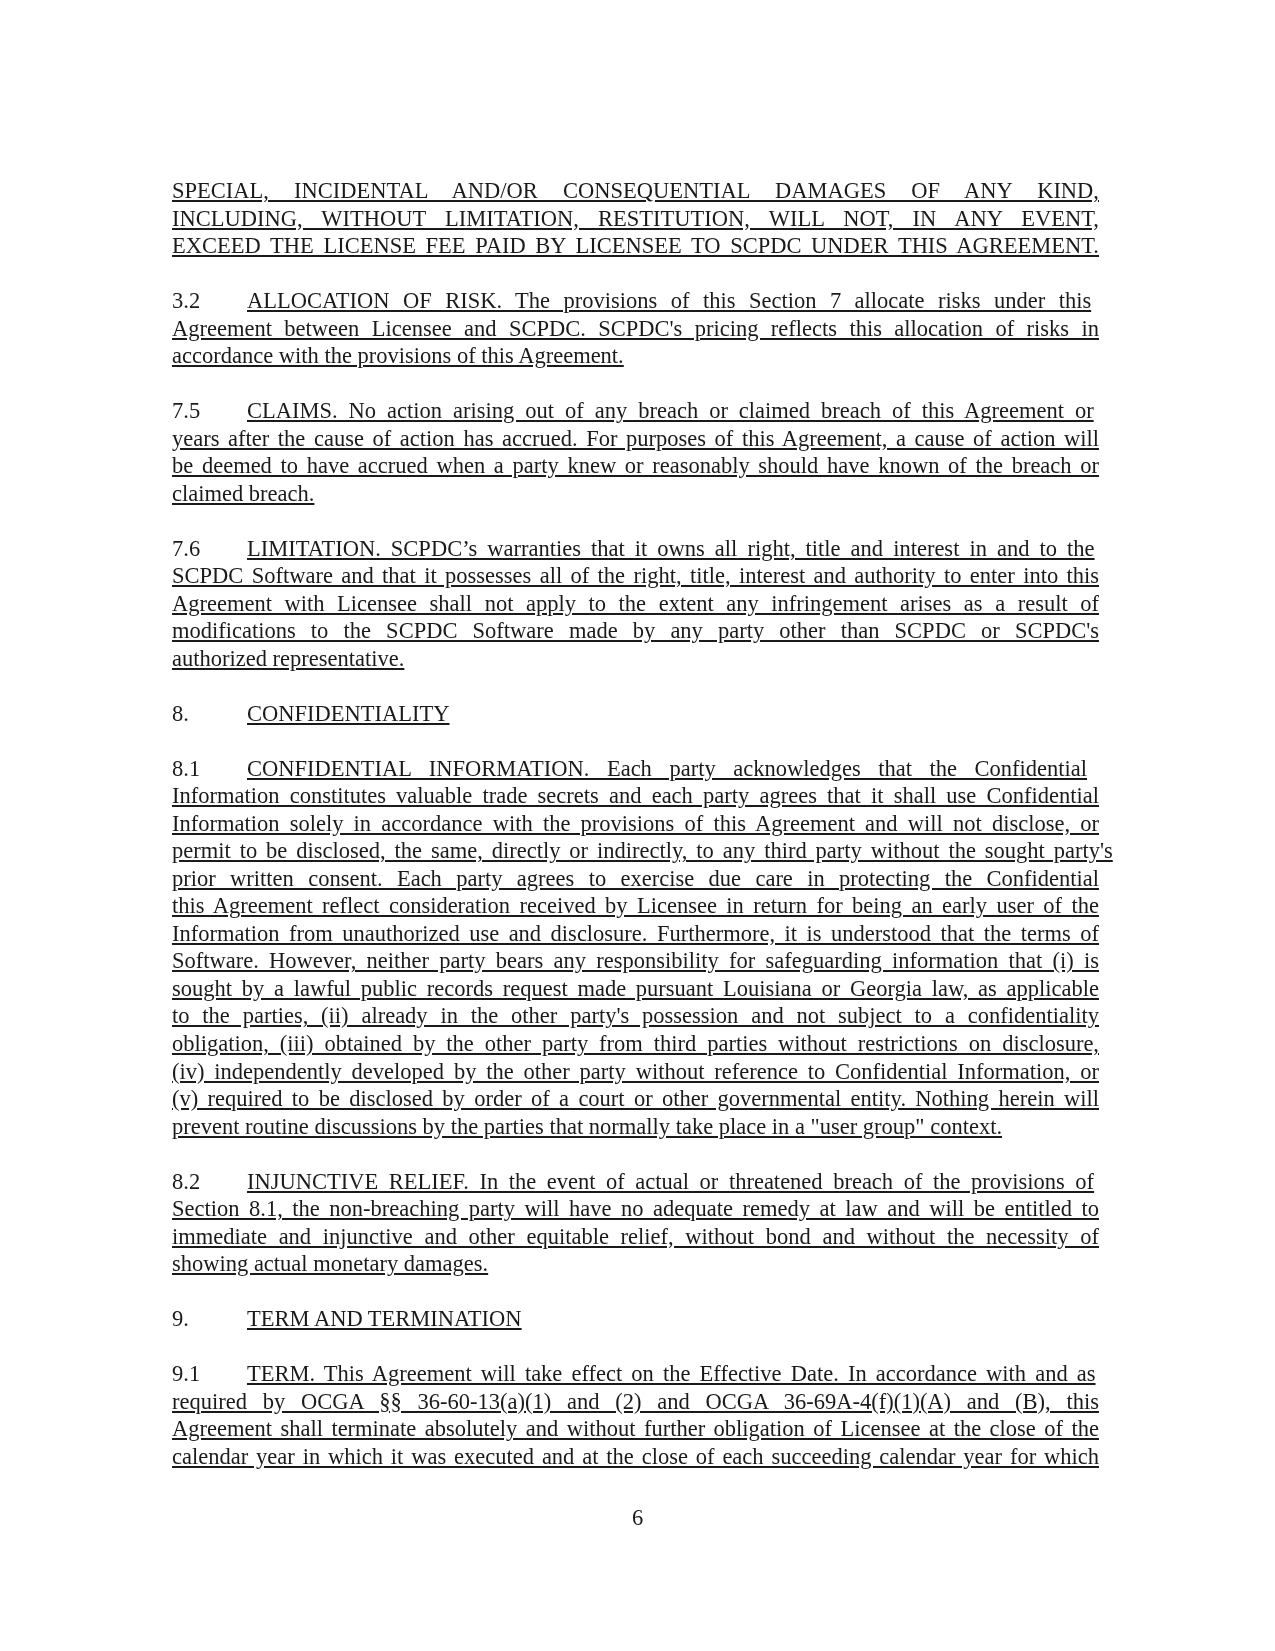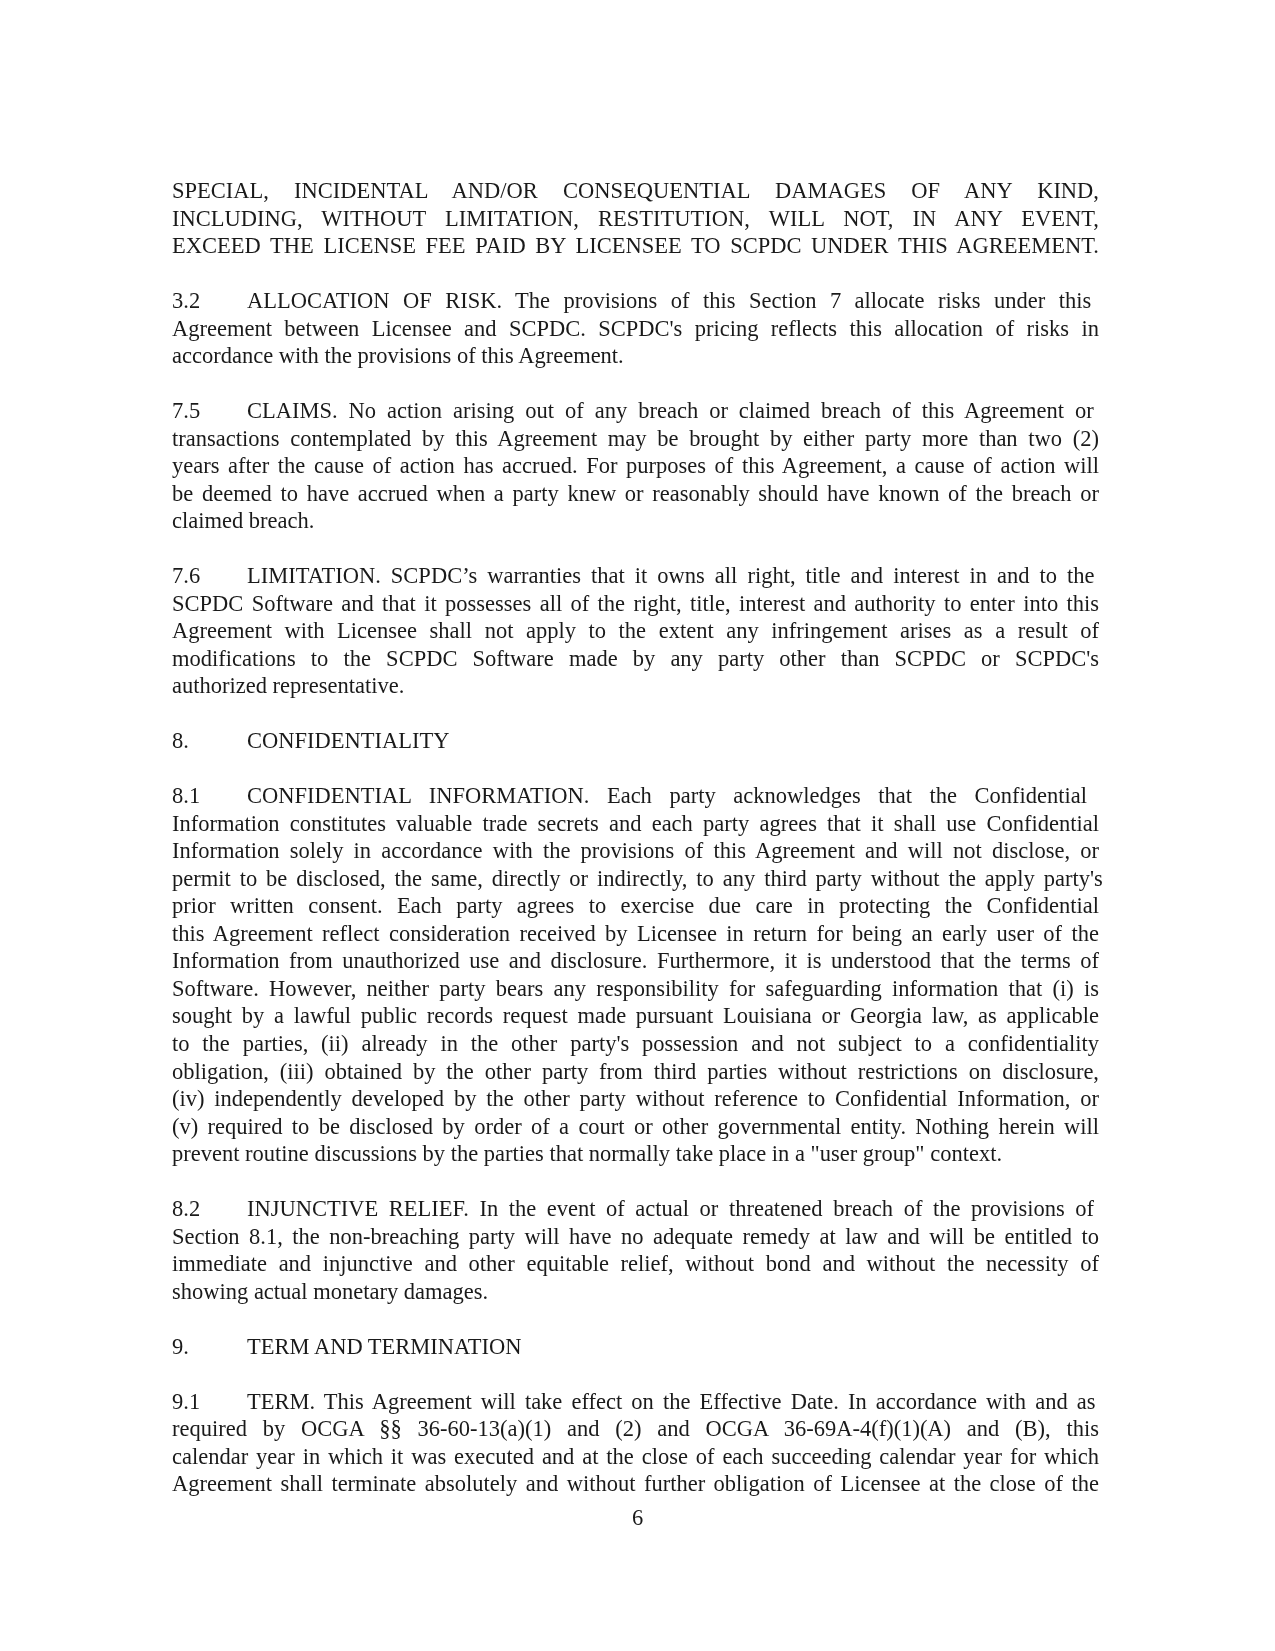--- a/index.html
+++ b/index.html
@@ -9,21 +9,21 @@
     }
     .content {
       position: absolute; left: 172px; top: 177px; width: 927px;
       font-family: "Liberation Serif", "DejaVu Serif", serif;
       font-size: 22.5px; color: #1a1a1a;
       line-height: 27.53px;
     }
     .para { margin: 0 0 27.53px 0; }
     .line {
       display: block; white-space: nowrap; height: 27.53px; overflow: visible;
-      text-align: justify; text-align-last: justify;
+      text-align: justify; text-align-last: justify; text-decoration: underline;
     }
     .line.last { text-align-last: left; }
     .num { display: inline-block; width: 75px; }
     .heading .num { width: 75px; }
     .page-number {
       position: absolute; left: 0; width: 1275px; top: 1505px; text-align: center;
       font-family: "Liberation Serif", "DejaVu Serif", serif; font-size: 22.5px; color: #1a1a1a;
     }
   </style>
 </head>
@@ -36,40 +36,39 @@
         <span class="line" style="display: block; width: 927px; word-spacing: 13.541px; text-align-last: left; text-align: left;"><span>INCLUDING, WITHOUT LIMITATION, RESTITUTION, WILL NOT, IN ANY EVENT,</span></span>
         <span class="line" style="display: block; width: 927px; word-spacing: 4.04119px; text-align-last: left; text-align: right;"><span>EXCEED THE LICENSE FEE PAID BY LICENSEE TO SCPDC UNDER THIS AGREEMENT.</span></span>
       </div>
       <div class="para">
         <span class="line" style="display: block; width: 927px; word-spacing: 7.83413px; text-align-last: left; text-align: left;"><span class="num">3.2</span><span>ALLOCATION OF RISK.  The provisions of this Section 7 allocate risks under this</span></span>
         <span class="line" style="display: block; width: 927px; word-spacing: 6.76823px; text-align-last: left; text-align: left;"><span>Agreement between Licensee and SCPDC. SCPDC's pricing reflects this allocation of risks in</span></span>
         <span class="line last" style="display: block;"><span>accordance with the provisions of this Agreement.</span></span>
       </div>
       <div class="para">
         <span class="line" style="display: block; width: 927px; word-spacing: 5.35625px; text-align-last: left; text-align: left;"><span class="num">7.5</span><span>CLAIMS.  No action arising out of any breach or claimed breach of this Agreement or</span></span>
-        <span class="line" style="display: block; width: 927px; word-spacing: 5.07031px; text-align-last: left; text-align: left;"><span>transactions contemplated by this Agreement may be brought by either party more than two (2)</span></span>
         <span class="line" style="display: block; width: 927px; word-spacing: 2.96783px; text-align-last: left; text-align: left;"><span>years after the cause of action has accrued. For purposes of this Agreement, a cause of action will</span></span>
         <span class="line" style="display: block; width: 927px; word-spacing: 3.04228px; text-align-last: left; text-align: left;"><span>be deemed to have accrued when a party knew or reasonably should have known of the breach or</span></span>
         <span class="line last" style="display: block;"><span>claimed breach.</span></span>
       </div>
       <div class="para">
         <span class="line" style="display: block; width: 927px; word-spacing: 4.42812px; text-align-last: left; text-align: left;"><span class="num">7.6</span><span>LIMITATION.  SCPDC’s warranties that it owns all right, title and interest in and to the</span></span>
         <span class="line" style="display: block; width: 927px; word-spacing: 2.73529px; text-align-last: left; text-align: left;"><span>SCPDC Software and that it possesses all of the right, title, interest and authority to enter into this</span></span>
         <span class="line" style="display: block; width: 927px; word-spacing: 6.94167px; text-align-last: left; text-align: left;"><span>Agreement with Licensee shall not apply to the extent any infringement arises as a result of</span></span>
         <span class="line" style="display: block; width: 927px; word-spacing: 9.50721px; text-align-last: left; text-align: left;"><span>modifications to the SCPDC Software made by any party other than SCPDC or SCPDC's</span></span>
         <span class="line last" style="display: block;"><span>authorized representative.</span></span>
       </div>
       <div class="para heading">
         <span class="line last" style="display: block;"><span class="num">8.</span><span>CONFIDENTIALITY</span></span>
       </div>
       <div class="para">
         <span class="line" style="display: block; width: 927px; word-spacing: 11.9355px; text-align-last: left; text-align: left;"><span class="num">8.1</span><span>CONFIDENTIAL INFORMATION.  Each party acknowledges that the Confidential</span></span>
         <span class="line" style="display: block; width: 927px; word-spacing: 4.55168px; text-align-last: left; text-align: left;"><span>Information constitutes valuable trade secrets and each party agrees that it shall use Confidential</span></span>
         <span class="line" style="display: block; width: 927px; word-spacing: 4.57589px; text-align-last: left; text-align: left;"><span>Information solely in accordance with the provisions of this Agreement and will not disclose, or</span></span>
-        <span class="line" style="display: block; width: 927px; word-spacing: 3.29688px; text-align-last: left; text-align: left;"><span>permit to be disclosed, the same, directly or indirectly, to any third party without the apply party's</span></span>
+        <span class="line" style="display: block; width: 927px; word-spacing: 3.29688px; text-align-last: left; text-align: left;"><span>permit to be disclosed, the same, directly or indirectly, to any third party without the sought party's</span></span>
         <span class="line" style="display: block; width: 927px; word-spacing: 8.73558px; text-align-last: left; text-align: left;"><span>prior written consent. Each party agrees to exercise due care in protecting the Confidential</span></span>
         <span class="line" style="display: block; width: 927px; word-spacing: 3.78229px; text-align-last: left; text-align: left;"><span>this Agreement reflect consideration received by Licensee in return for being an early user of the</span></span>
         <span class="line" style="display: block; width: 927px; word-spacing: 3.87139px; text-align-last: left; text-align: left;"><span>Information from unauthorized use and disclosure. Furthermore, it is understood that the terms of</span></span>
         <span class="line" style="display: block; width: 927px; word-spacing: 4.63802px; text-align-last: left; text-align: left;"><span>Software. However, neither party bears any responsibility for safeguarding information that (i) is</span></span>
         <span class="line" style="display: block; width: 927px; word-spacing: 4.0904px; text-align-last: left; text-align: left;"><span>sought by a lawful public records request made pursuant Louisiana or Georgia law, as applicable</span></span>
         <span class="line" style="display: block; width: 927px; word-spacing: 7.20937px; text-align-last: left; text-align: center;"><span>to the parties, (ii) already in the other party's possession and not subject to a confidentiality</span></span>
         <span class="line" style="display: block; width: 927px; word-spacing: 5.3113px; text-align-last: left; text-align: right;"><span>obligation, (iii) obtained by the other party from third parties without restrictions on disclosure,</span></span>
         <span class="line" style="display: block; width: 927px; word-spacing: 4.20052px; text-align-last: left; text-align: left;"><span>(iv) independently developed by the other party without reference to Confidential Information, or</span></span>
         <span class="line" style="display: block; width: 927px; word-spacing: 3.70898px; text-align-last: left; text-align: left;"><span>(v) required to be disclosed by order of a court or other governmental entity. Nothing herein will</span></span>
         <span class="line last" style="display: block;"><span>prevent routine discussions by the parties that normally take place in a "user group" context.</span></span>
@@ -79,18 +78,18 @@
         <span class="line" style="display: block; width: 927px; word-spacing: 3.8916px; text-align-last: left; text-align: left;"><span>Section 8.1, the non-breaching party will have no adequate remedy at law and will be entitled to</span></span>
         <span class="line" style="display: block; width: 927px; word-spacing: 6.03606px; text-align-last: left; text-align: left;"><span>immediate and injunctive and other equitable relief, without bond and without the necessity of</span></span>
         <span class="line last" style="display: block;"><span>showing actual monetary damages.</span></span>
       </div>
       <div class="para heading">
         <span class="line last" style="display: block;"><span class="num">9.</span><span>TERM AND TERMINATION</span></span>
       </div>
       <div class="para">
         <span class="line" style="display: block; width: 927px; word-spacing: 3.48542px; text-align-last: left; text-align: left;"><span class="num">9.1</span><span>TERM.  This Agreement will take effect on the Effective Date. In accordance with and as</span></span>
         <span class="line" style="display: block; width: 927px; word-spacing: 10.1302px; text-align-last: left; text-align: left;"><span>required by OCGA §§ 36-60-13(a)(1) and (2) and OCGA 36-69A-4(f)(1)(A) and (B), this</span></span>
+        <span class="line" style="display: block; width: 927px; word-spacing: 2.84152px; text-align-last: left; text-align: left;"><span>Agreement shall terminate absolutely and without further obligation of Licensee at the close of the</span></span>
         <span class="line" style="display: block; width: 927px; word-spacing: 2.23897px; text-align-last: left; text-align: left;"><span>calendar year in which it was executed and at the close of each succeeding calendar year for which</span></span>
-        <span class="line" style="display: block; width: 927px; word-spacing: 2.84152px; text-align-last: left; text-align: left;"><span>Agreement shall terminate absolutely and without further obligation of Licensee at the close of the</span></span>
       </div>
     </div>
   <div class="page-number">6</div>
 </div>
 
 </body></html>

